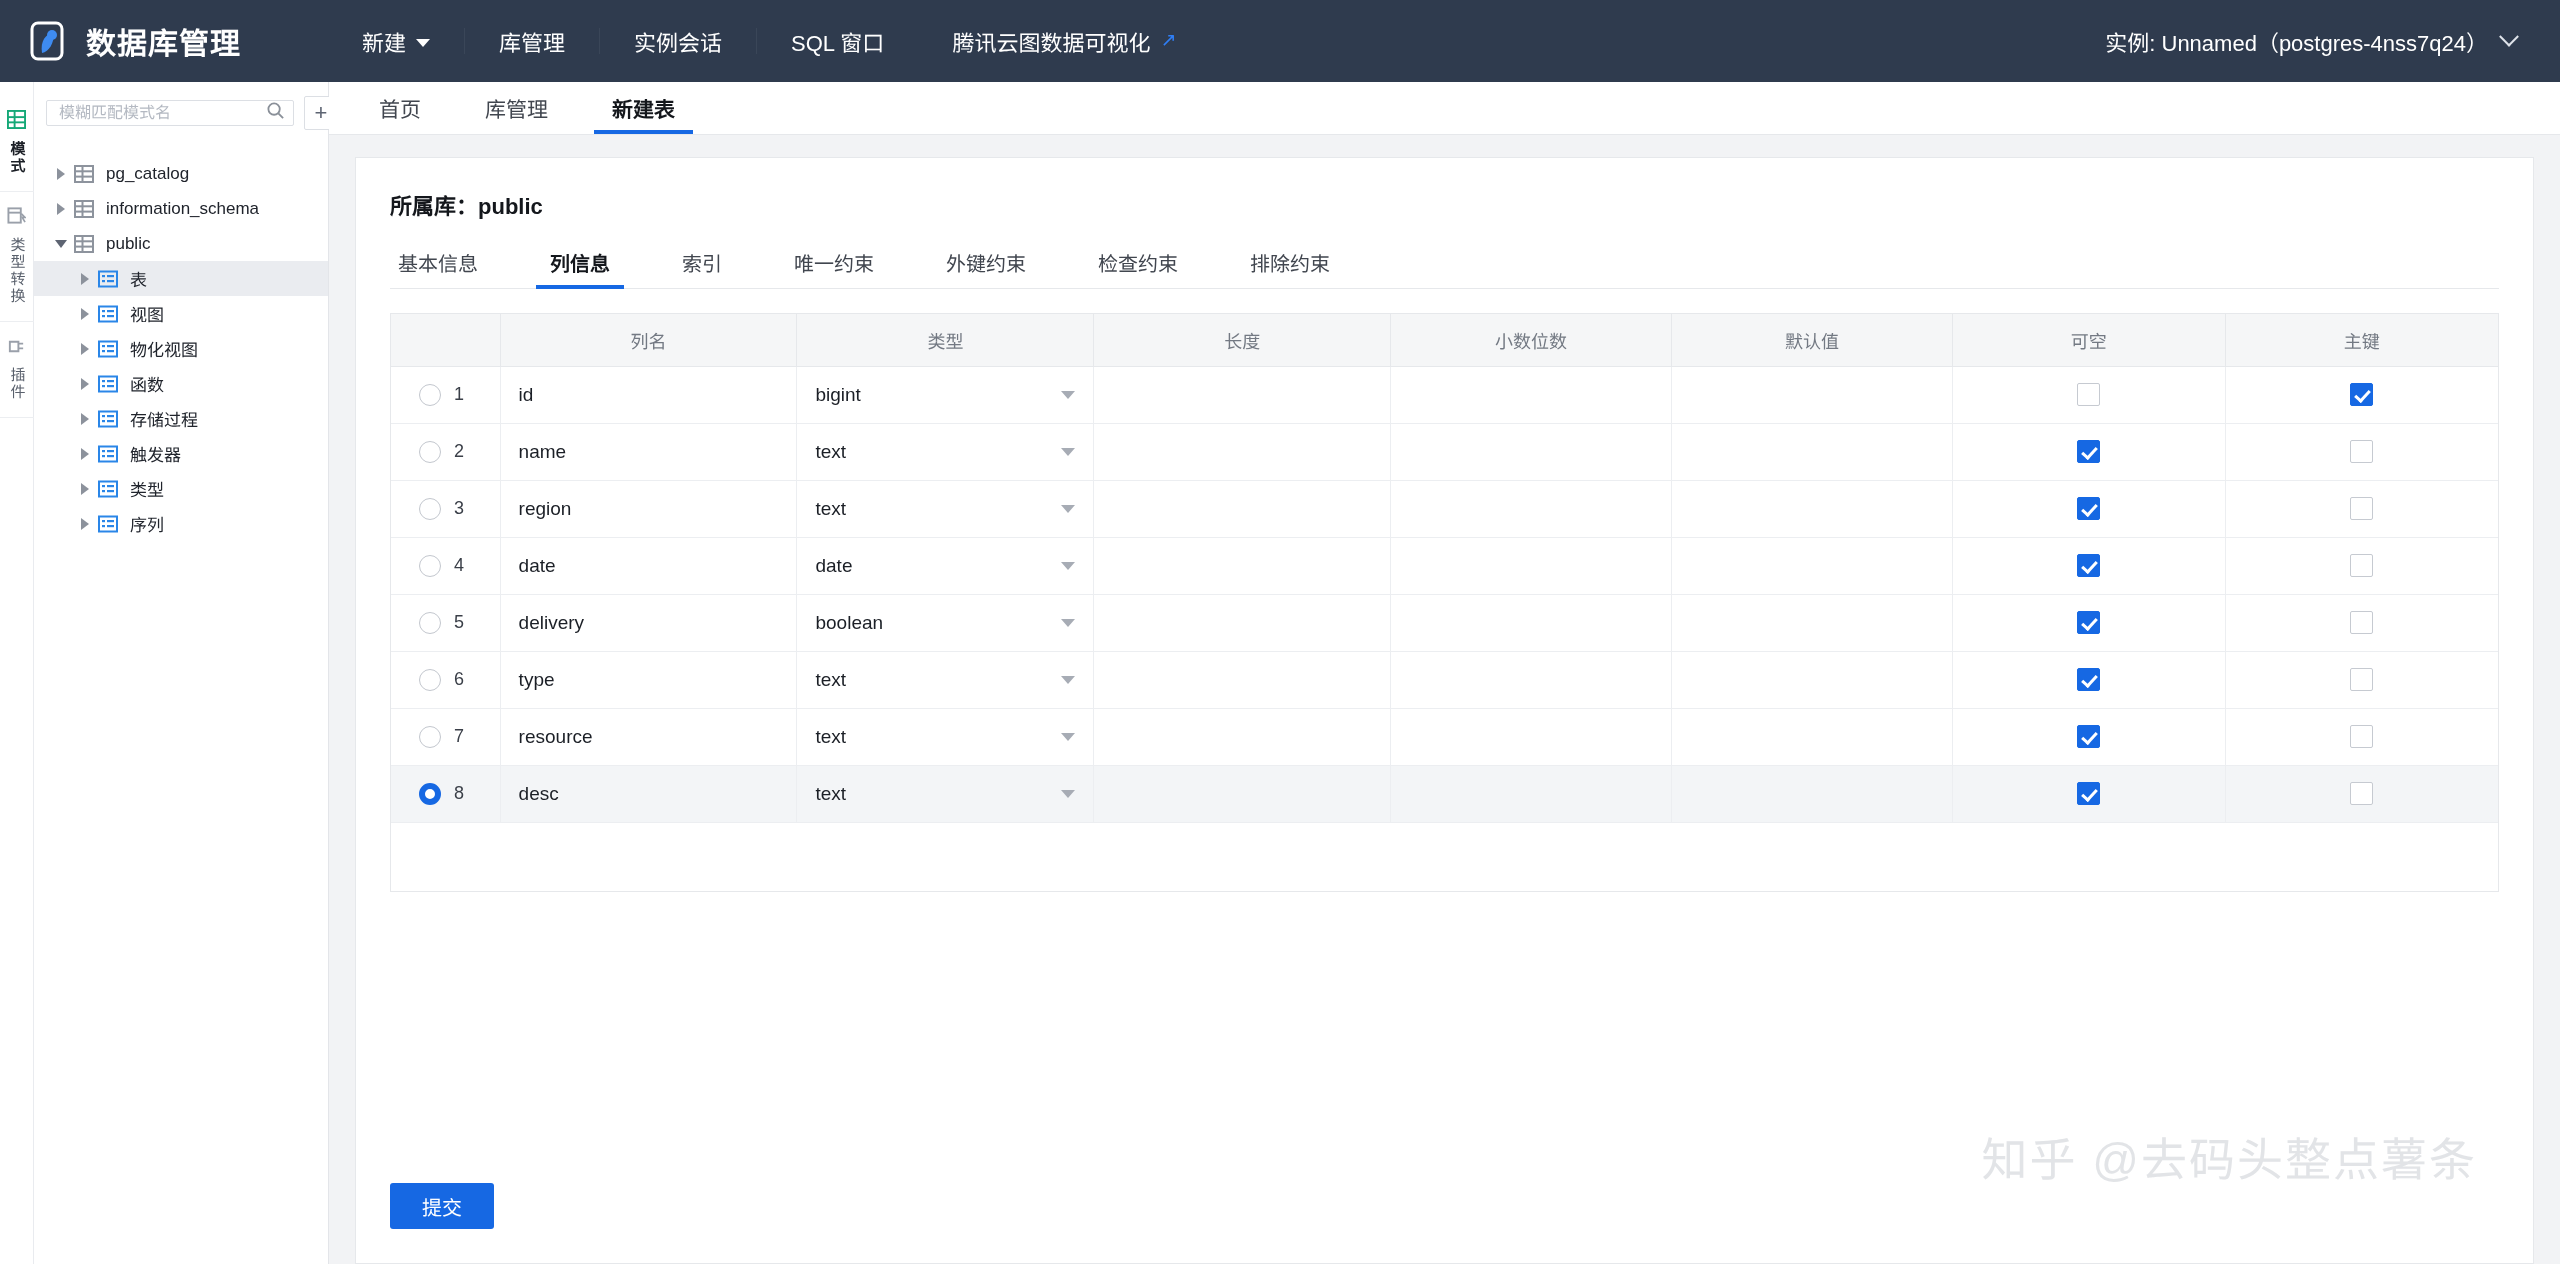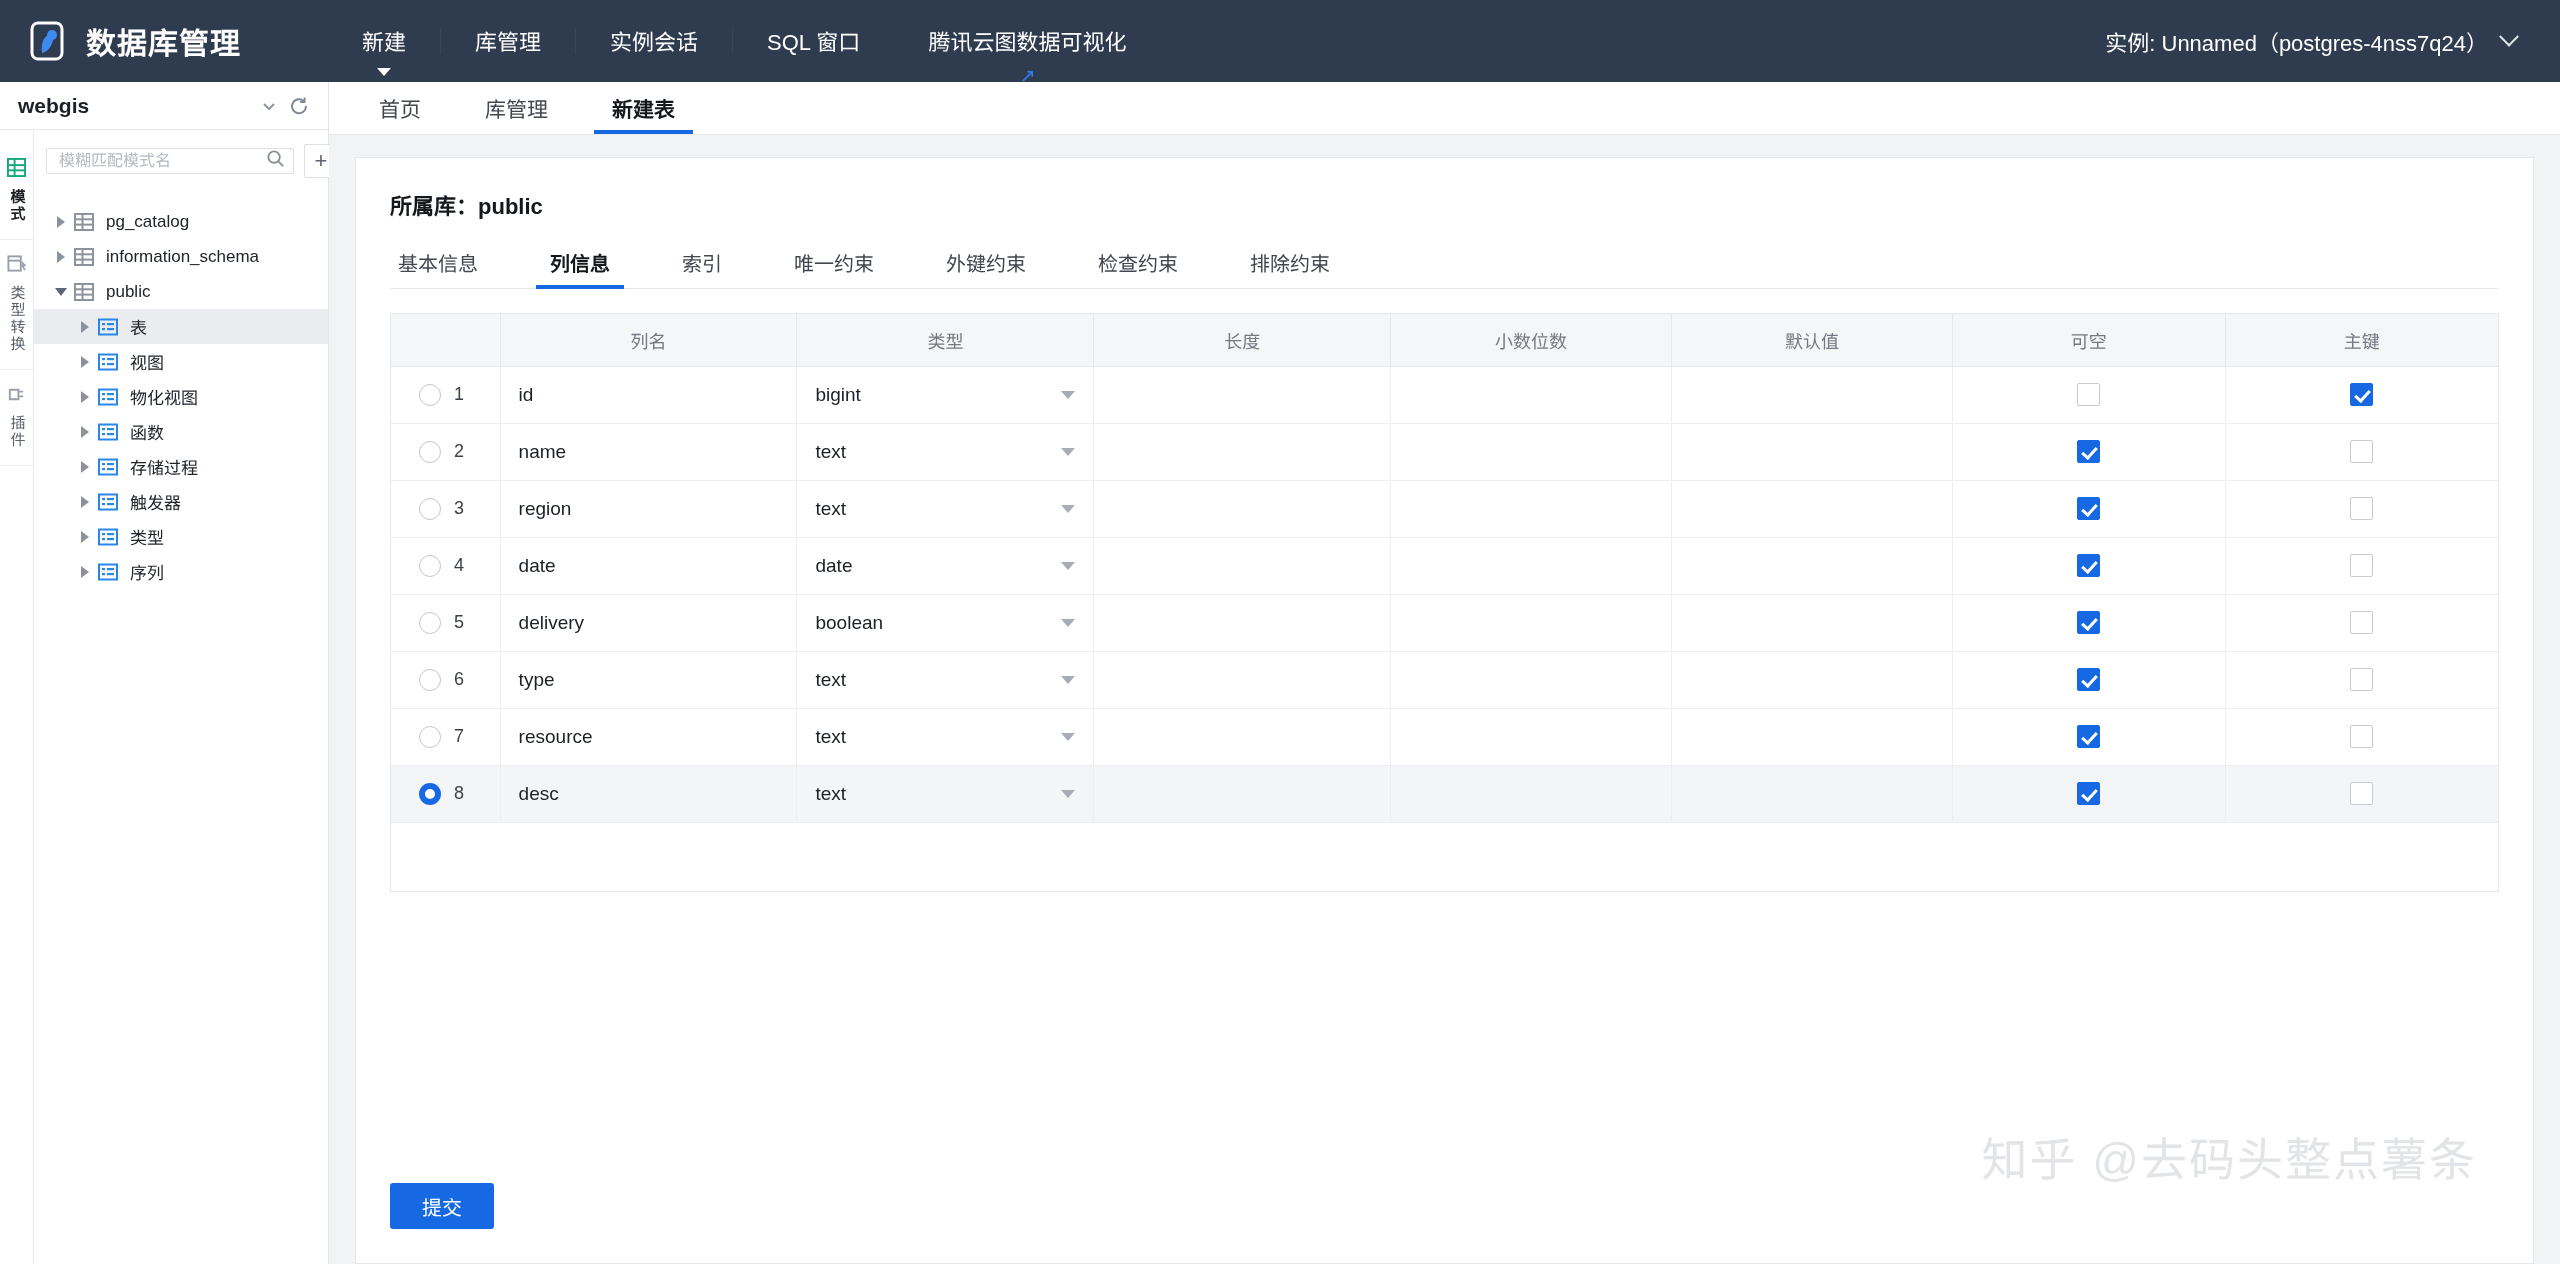--- a/index.html
+++ b/index.html
@@ -28,21 +28,20 @@
   .brand-title { font-size: 30px; font-weight: bold; letter-spacing: 1px; color: #fff; }
 
   .topnav { display: flex; align-items: center; height: 100%; }
   .topnav-item {
     font-size: 22px; color: #ffffff;
     padding: 0 34px;
     display: flex; align-items: center; gap: 10px;
     height: 34px;
     cursor: pointer;
     white-space: nowrap;
-    flex-direction: column;
   }
   .topnav-sep { width: 1px; height: 26px; background: #5560714d; }
   .caret-down {
     width: 0; height: 0;
     border-left: 7px solid transparent;
     border-right: 7px solid transparent;
     border-top: 8px solid #ffffff;
     display: inline-block;
     position: relative; top: 2px;
   }
@@ -351,34 +350,20 @@
 
   <div class="instance-box">
     <span>实例: Unnamed（postgres-4nss7q24）</span>
     <span class="caret-down-thin"></span>
   </div>
 </div>
 
 <div class="body-wrap">
 
   <div class="left-panel">
-    <div class="db-header">
-      <span class="db-name">webgis</span>
-      <span class="db-hdr-icon">
-        <svg width="16" height="16" viewBox="0 0 16 16">
-            <path d="M3 6 L8 11 L13 6" fill="none" stroke="#8b919c" stroke-width="1.8"></path>
-          </svg>
-      </span>
-      <span class="db-hdr-icon refresh-icon">
-        <svg width="22" height="22" viewBox="0 0 22 22">
-          <path d="M18 11 A7 7 0 1 1 16 6.3" fill="none" stroke="#7f8794" stroke-width="1.9"></path>
-          <path d="M16.6 2.5 L16.6 7 L12.2 7" fill="none" stroke="#7f8794" stroke-width="1.9"></path>
-        </svg>
-      </span>
-    </div>
 
     <div class="left-main">
 
       <div class="rail">
         <div class="rail-item active">
           <span>
             <svg width="19" height="19" viewBox="0 0 20 20">
               <rect x="1" y="1" width="18" height="18" fill="none" stroke="#14a877" stroke-width="2"></rect>
               <line x1="1" y1="7.5" x2="19" y2="7.5" stroke="#14a877" stroke-width="2"></line>
               <line x1="1" y1="13" x2="19" y2="13" stroke="#14a877" stroke-width="2"></line>

